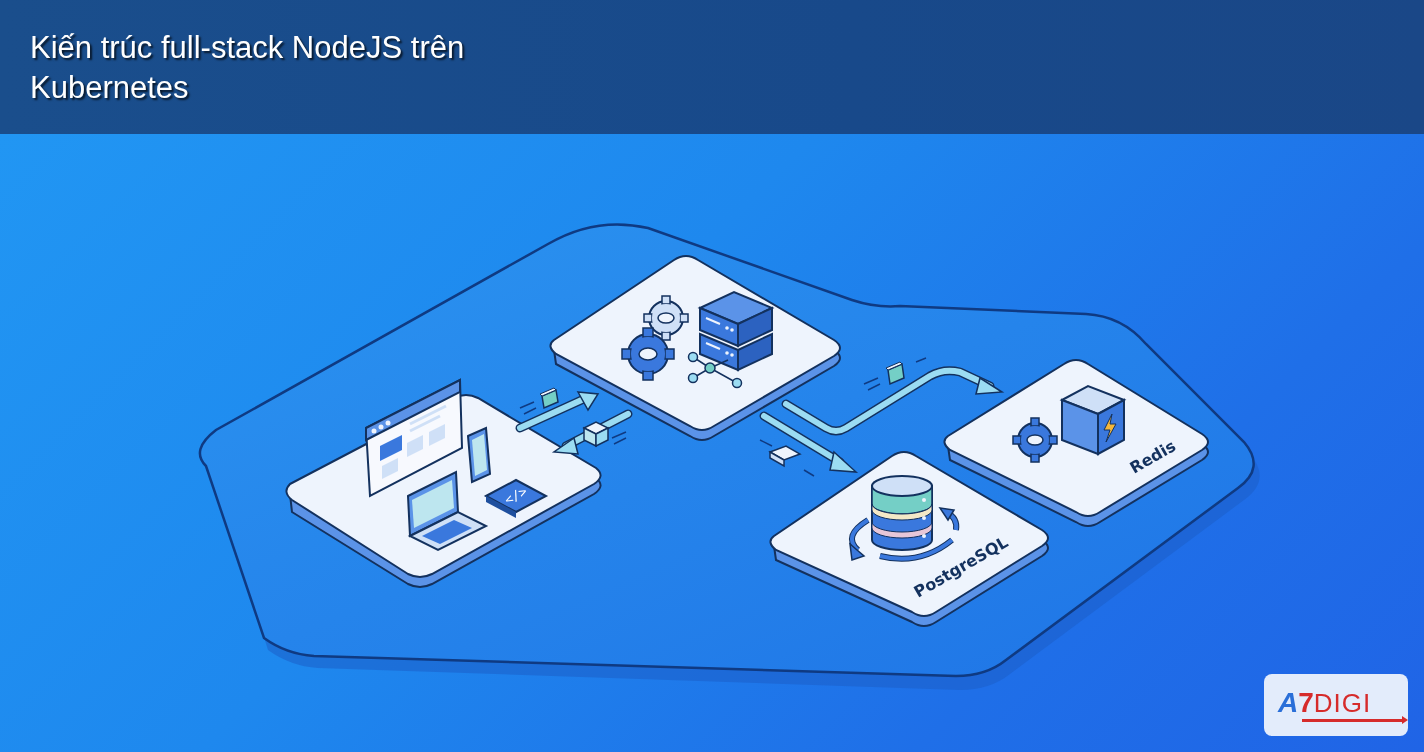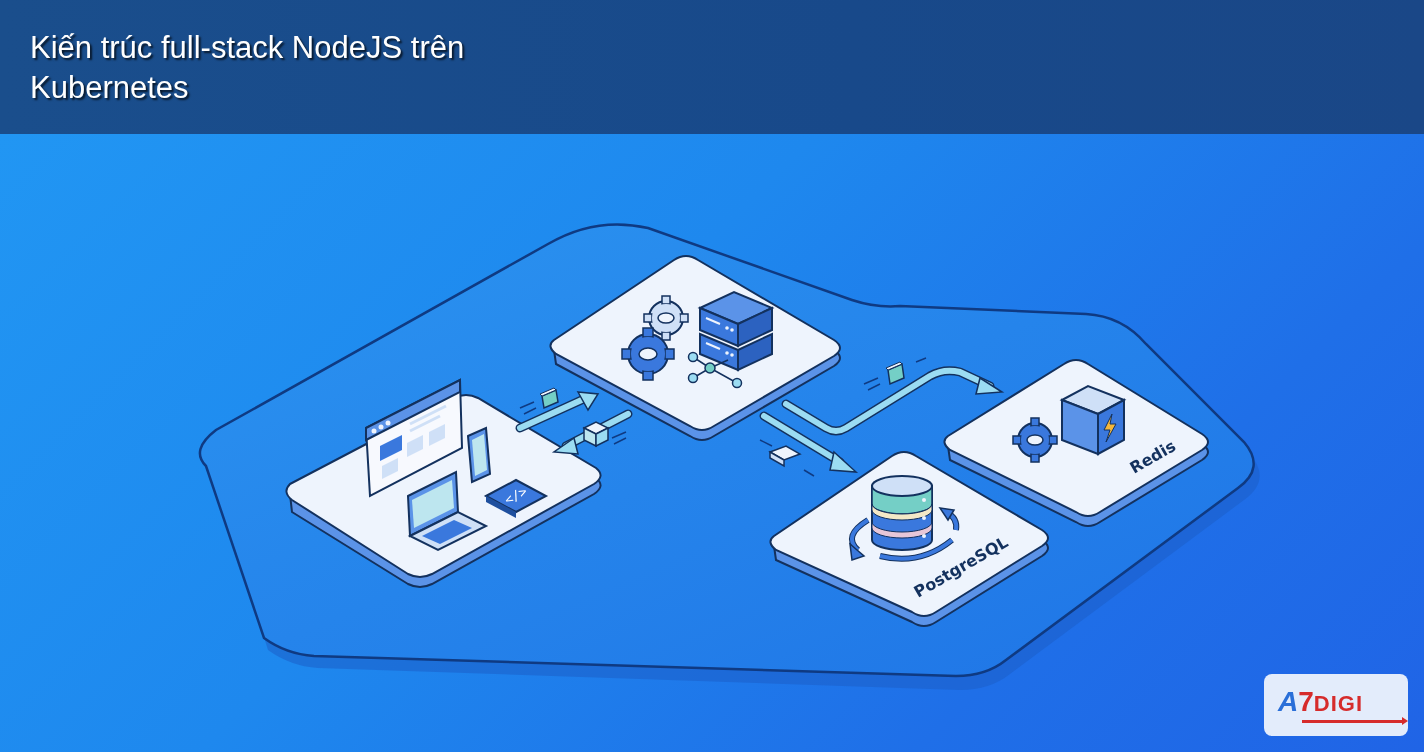--- a/index.html
+++ b/index.html
@@ -26,21 +26,21 @@
   svg.diagram { position: absolute; left: 0; top: 0; width: 1424px; height: 752px; }
   .label-text { font-family: "DejaVu Sans", sans-serif; font-weight: bold; fill: #13315e; }
   .logo {
     position: absolute; left: 1264px; top: 674px; width: 144px; height: 62px;
     background: #e3ecfb; border-radius: 8px; box-sizing: border-box;
     display: flex; flex-direction: column; justify-content: center; padding-left: 14px;
   }
   .logo-main { display: flex; align-items: baseline; }
   .logo-a { color: #2a6fd8; font-size: 28px; font-weight: bold; font-style: italic; line-height: 28px; }
   .logo-7 { color: #d62b2b; font-size: 28px; font-weight: bold; line-height: 28px; }
-  .logo-digi { color: #d62b2b; font-size: 22px; font-weight: bold; letter-spacing: 1px; line-height: 28px; }
+  .logo-digi { color: #d62b2b; font-size: 26px; font-weight: normal; letter-spacing: 1px; line-height: 28px; }
   .logo-sub { height: 3px; width: 100px; margin-left: 24px; margin-top: 2px; background: #d62b2b; position: relative; }
   .logo-sub::after { content: ""; position: absolute; right: -6px; top: -3px; border-left: 6px solid #d62b2b; border-top: 4px solid transparent; border-bottom: 4px solid transparent; }
 </style>
 </head>
 <body>
 
 <div class="header">
   <h1 class="title">Kiến trúc full-stack NodeJS trên Kubernetes</h1>
 </div>
 

